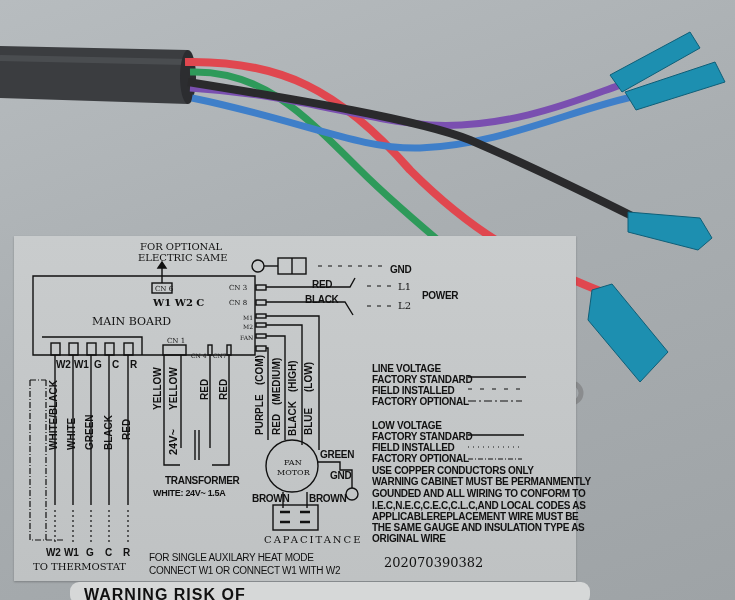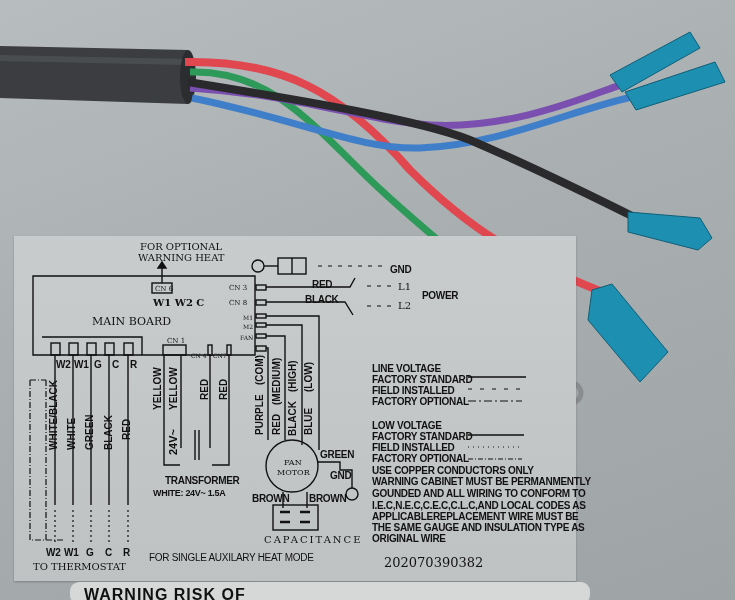--- a/index.html
+++ b/index.html
@@ -121,21 +121,21 @@
       <path d="M468,447 L522,447" stroke-dasharray="1,4"></path>
       <path d="M468,459 L522,459" stroke-dasharray="5,2,1,2"></path>
 
       <path d="M30,380 L30,540 L64,540 M30,380 L46,380" stroke-dasharray="6,2,1,2"></path>
       <path d="M46,380 L46,540" stroke-dasharray="6,2,1,2"></path>
       <path d="M55,510 L55,545 M73,510 L73,545 M91,510 L91,545 M109,510 L109,545 M128,510 L128,545" stroke-dasharray="2,3"></path>
     </g>
   </svg>
 
   <div class="t serif" style="left:140px;top:241px;">FOR OPTIONAL</div>
-  <div class="t serif" style="left:138px;top:252px;">WARNING HEAT</div>
+  <div class="t serif" style="left:138px;top:252px;">ELECTRIC SAME</div>
   <div class="t serif" style="left:155px;top:284px;font-size:7px;">CN 6</div>
   <div class="t serif" style="left:153px;top:297px;font-weight:bold;">W1 W2 C</div>
 
   <div class="t serif" style="left:92px;top:316px;font-size:11px;">MAIN BOARD</div>
   <div class="t serif" style="left:229px;top:283px;font-size:7px;">CN 3</div>
   <div class="t serif" style="left:229px;top:298px;font-size:7px;">CN 8</div>
   <div class="t serif" style="left:243px;top:312px;font-size:6px;">M1</div>
   <div class="t serif" style="left:243px;top:321px;font-size:6px;">M2</div>
   <div class="t serif" style="left:240px;top:332px;font-size:6px;">FAN</div>
   <div class="t serif" style="left:167px;top:336px;font-size:7px;">CN 1</div>
@@ -204,19 +204,20 @@
 
   <div class="t cond" style="left:372px;top:465px;">USE COPPER CONDUCTORS ONLY</div>
   <div class="t cond" style="left:372px;top:488px;">GOUNDED AND ALL WIRING TO CONFORM TO</div>
   <div class="t cond" style="left:372px;top:476px;">WARNING CABINET MUST BE PERMANMENTLY</div>
   <div class="t cond" style="left:372px;top:500px;">I.E.C,N.E.C,C.E.C,C.L.C,AND LOCAL CODES AS</div>
   <div class="t cond" style="left:372px;top:511px;">APPLICABLEREPLACEMENT WIRE MUST BE</div>
   <div class="t cond" style="left:372px;top:522px;">THE SAME GAUGE AND INSULATION  TYPE AS</div>
   <div class="t cond" style="left:372px;top:533px;text-align:center;">ORIGINAL WIRE</div>
 
   <div class="t cond" style="left:149px;top:552px;font-weight:normal;">FOR SINGLE  AUXILARY HEAT MODE</div>
+  <div class="t cond" style="left:149px;top:565px;font-weight:normal;">CONNECT W1  OR CONNECT W1  WITH W2</div>
 
   <div class="t serif" style="left:384px;top:556px;font-size:13px;line-height:14px;">202070390382</div>
 
   <div class="warn-strip">
     <span>WARNING   RISK  OF</span>
   </div>
 </div>
 
 </body></html>

